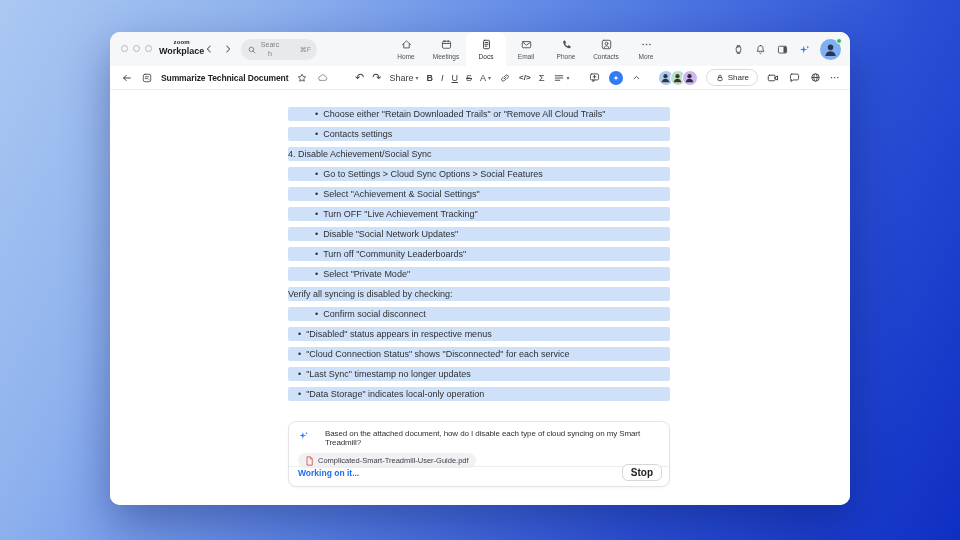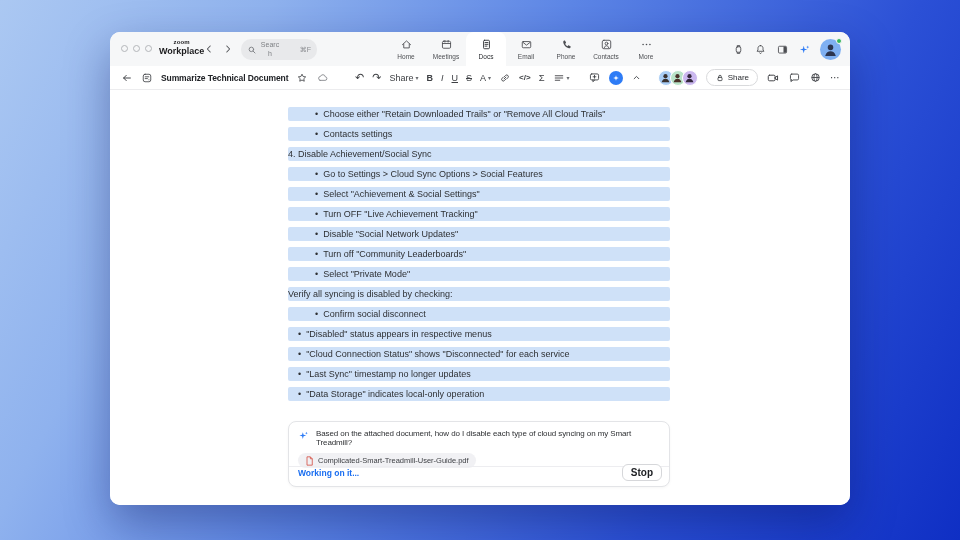--- a/index.html
+++ b/index.html
@@ -60,21 +60,21 @@
   .docbody{ position:absolute; left:0; top:58px; width:100%; height:415px; background:#fff; }
   .content{ position:absolute; left:178px; top:17px; width:382px; }
   .line{ height:14px; line-height:14px; margin-bottom:6px; background:#cfe1f8; border-radius:2px; font-size:9px; color:#2e3033; white-space:nowrap; overflow:hidden; }
   .line .txt{ vertical-align:top; }
   .lvl0{ }
   .lvl1{ padding-left:10px; }
   .lvl2{ padding-left:27px; }
   .bullet .txt::before{ content:"•"; margin-right:5px; color:#2e3033; }
   
   .aibox{ position:absolute; left:178px; top:331px; width:382px; height:66px; border:1px solid #e3e4e7; border-radius:8px; background:#fff; box-shadow:0 1px 3px rgba(0,0,0,.04); }
-  .ai-row1{ display:flex; align-items:flex-start; gap:7px; padding:7px 9px 0 9px; font-size:8px; color:#2e3033; letter-spacing:-.1px; }
+  .ai-row1{ display:flex; align-items:flex-start; gap:16px; padding:7px 9px 0 9px; font-size:8px; color:#2e3033; letter-spacing:-.1px; }
   .chip{ display:inline-flex; align-items:center; gap:4px; margin:6px 0 4px 9px; height:15px; padding:0 7px; background:#f1f1f4; border-radius:8px; font-size:7.5px; color:#3c3e42; }
   .ai-div{ position:absolute; left:0; right:0; top:44px; border-top:1px solid #ededf0; }
   .ai-row3{ position:absolute; left:9px; right:7px; bottom:5px; display:flex; align-items:center; justify-content:space-between; }
   .working{ font-size:8.5px; font-weight:700; color:#1a6ef0; }
   .stopbtn{ border:1px solid #d6d7da; border-radius:6px; background:#fff; padding:2px 8px; font-size:10px; font-weight:700; color:#202226; font-family:inherit; }
   svg{ display:block; }
 </style>
 </head>
 <body>
 

